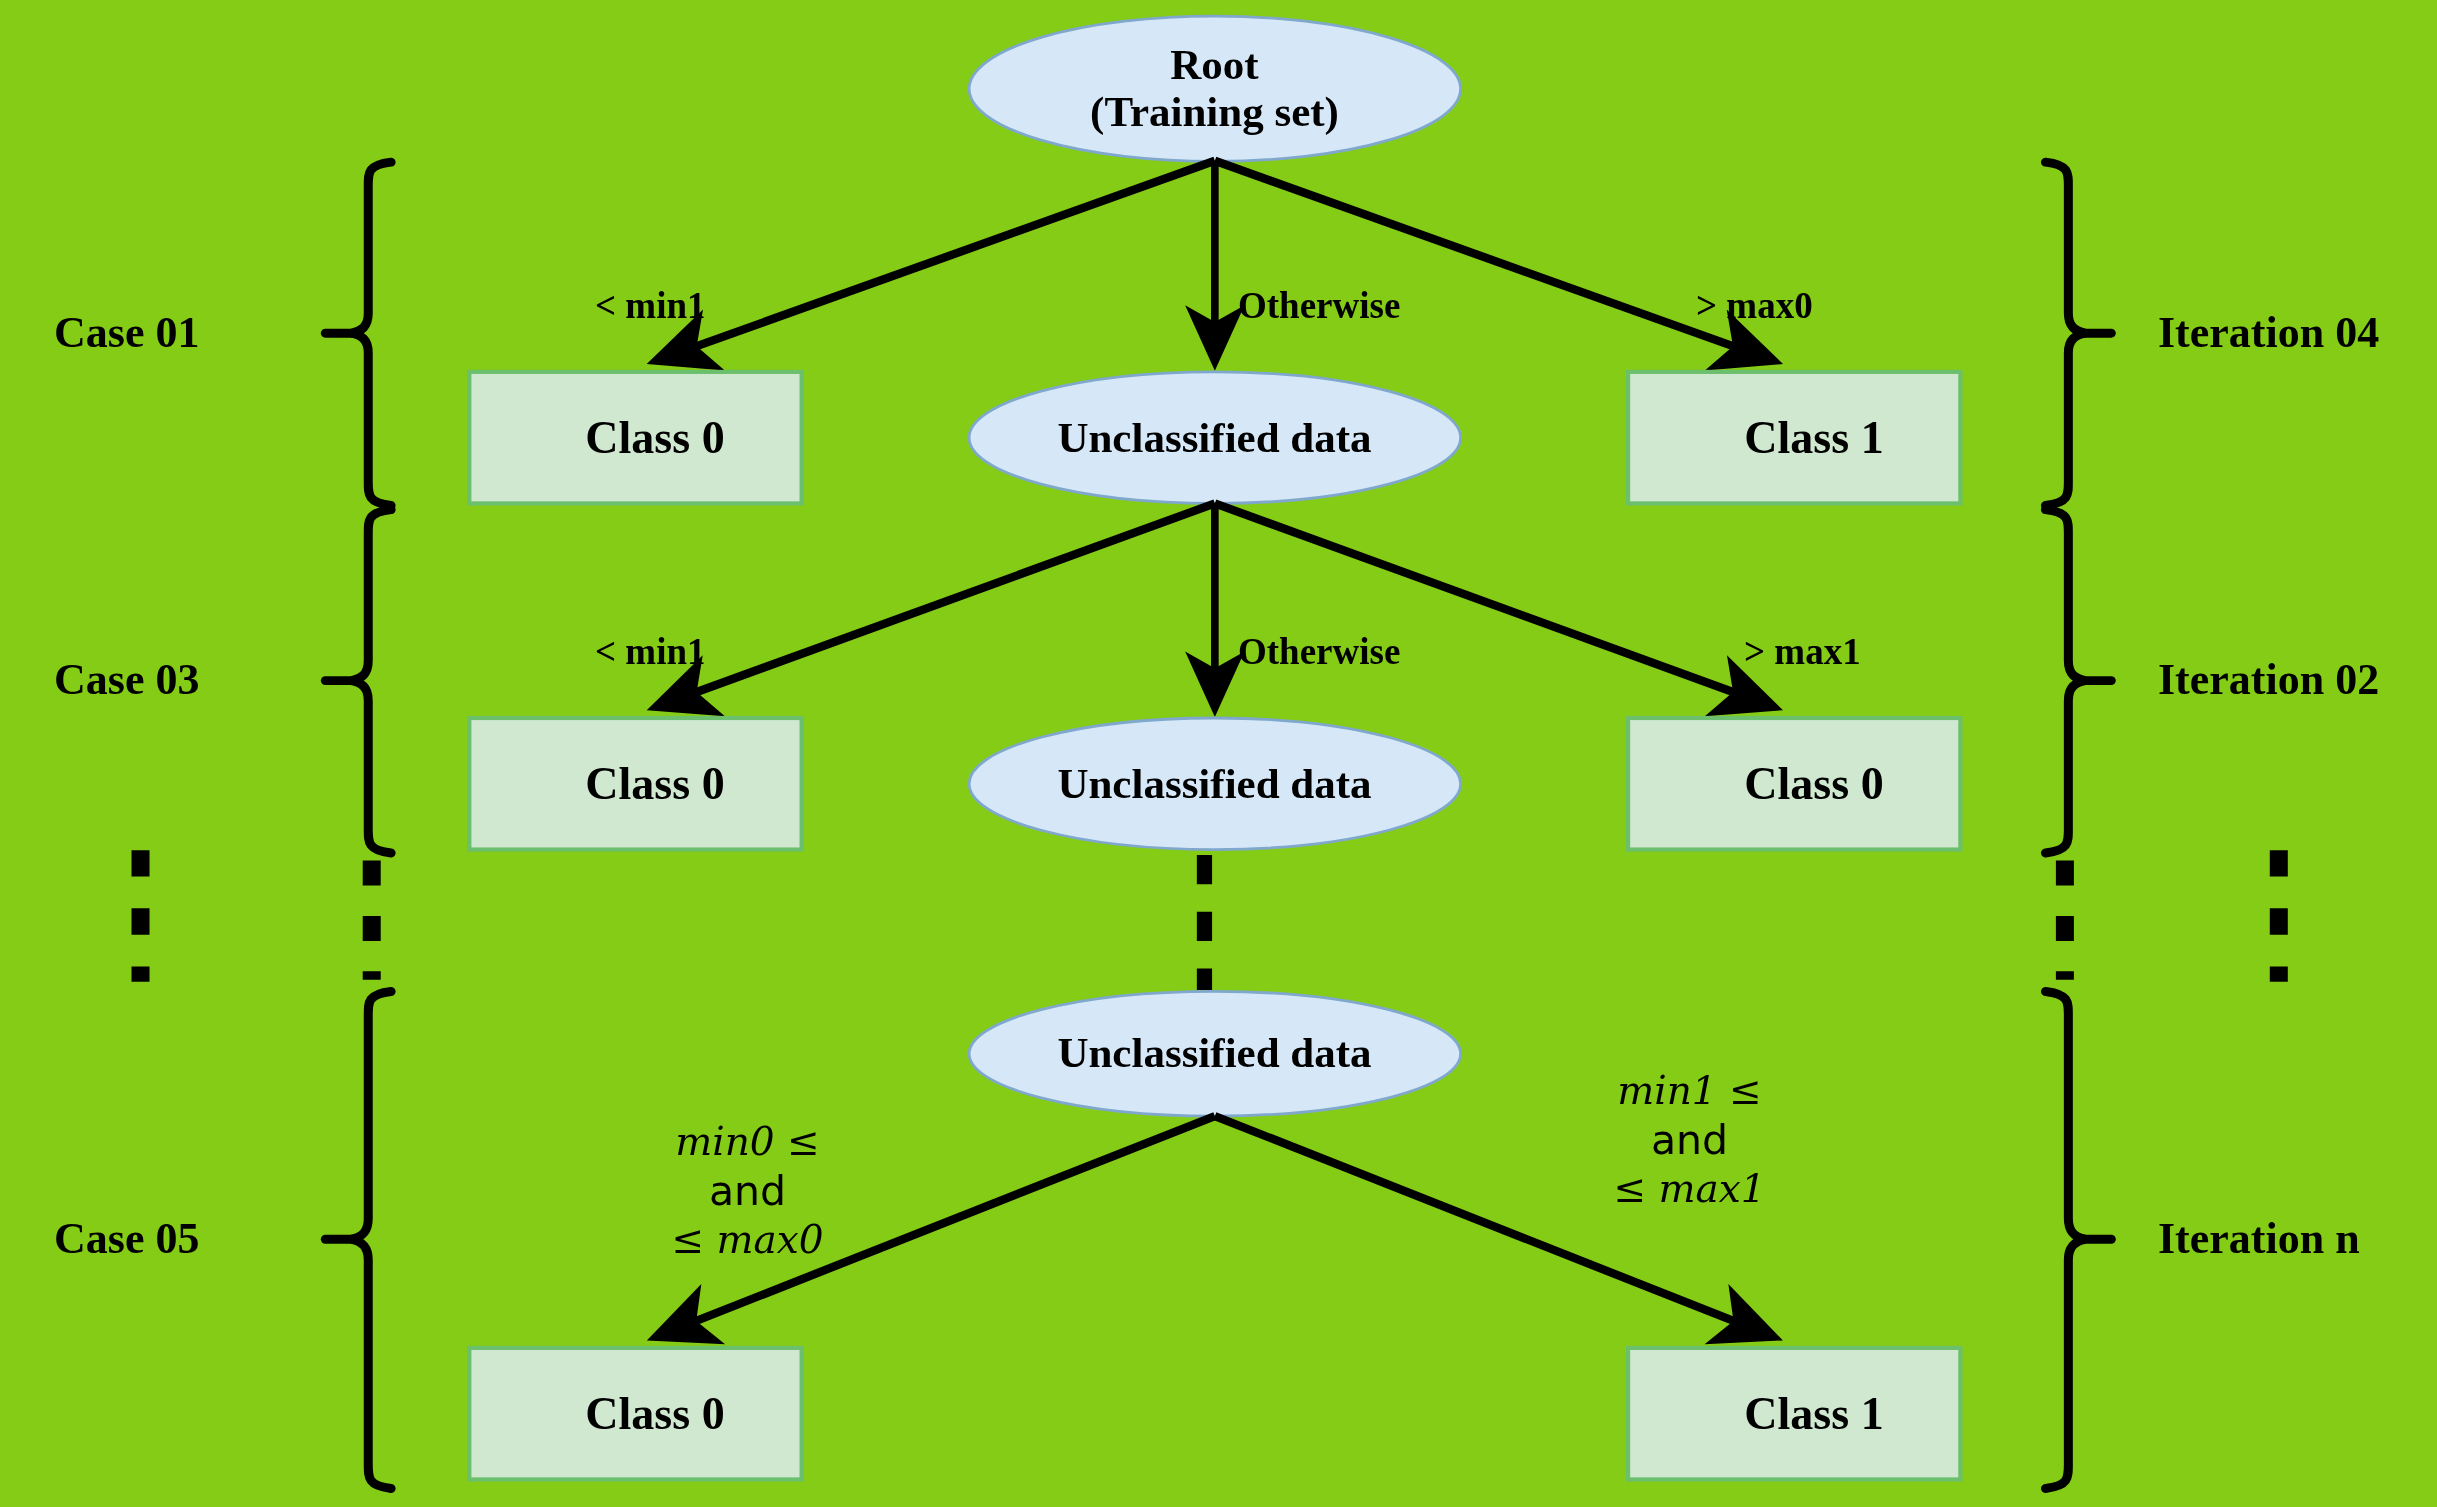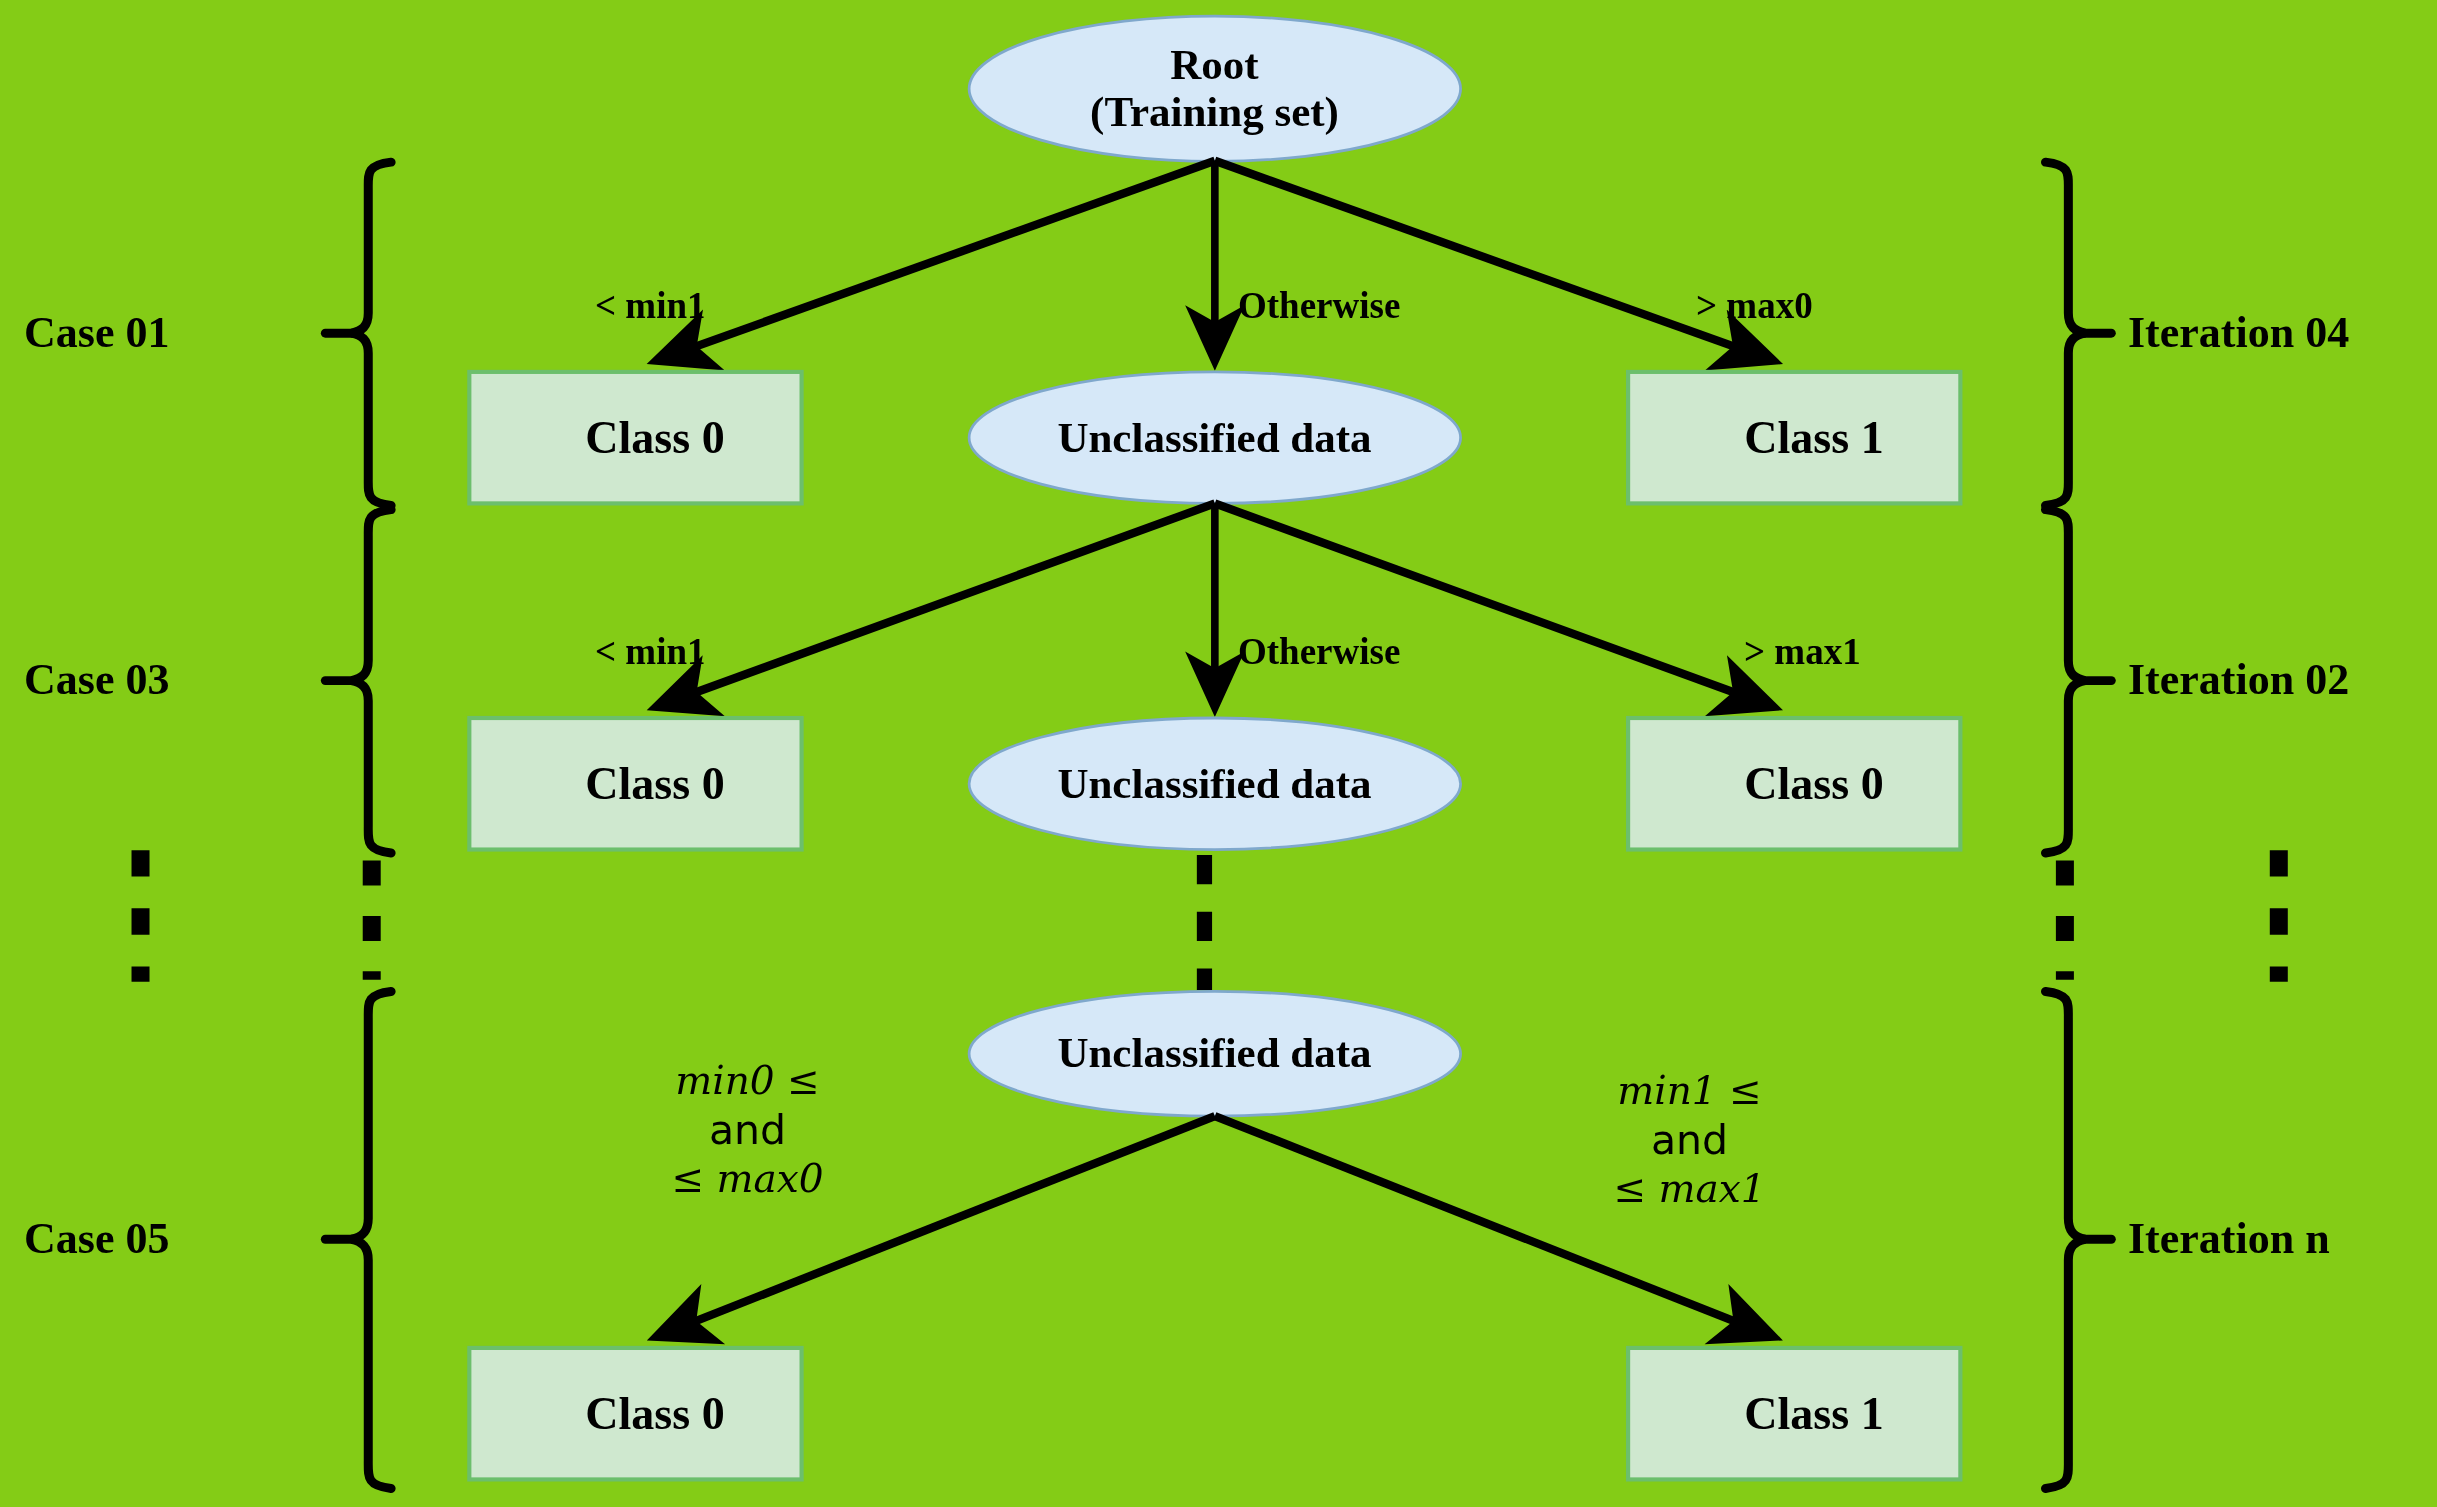--- a/index.html
+++ b/index.html
@@ -18,21 +18,21 @@
     font-size:37px;color:#000;white-space:nowrap;
   }
   .math-label{
     position:absolute;font-family:"Liberation Serif", serif;
     font-size:39px;color:#000;text-align:center;line-height:1.22;
   }
   .math-label .it{font-style:italic;font-family:"DejaVu Serif", serif;}
   .math-label .rm{font-style:normal;font-family:"DejaVu Sans", sans-serif;font-size:41px;}
   .side-label{
     position:absolute;font-family:"Liberation Serif", serif;font-weight:bold;
-    font-size:44px;color:#000;white-space:nowrap;
+    font-size:44px;color:#000;white-space:nowrap;margin-left:30px;
   }
 </style>
 </head>
 <body>
 
 <div id="stage">
 
   <svg class="layer" viewBox="0 0 3522 2178">
     <defs>
       <marker id="arrowhead" markerWidth="9" markerHeight="9" refX="7.2" refY="4.5" orient="auto" markerUnits="strokeWidth">
@@ -132,21 +132,21 @@
   <div class="edge-label" style="left:1696px;top:630px;margin-left:48px;">&gt; max1</div>
 
   <div class="node-text box-label" style="left:469px;top:718px;width:332px;height:132px;">Class 0</div>
   <div class="node-text ellipse-label" style="left:969px;top:718px;width:491px;height:132px;">Unclassified data</div>
   <div class="node-text box-label" style="left:1628px;top:718px;width:332px;height:132px;">Class 0</div>
 
   <div class="node-text ellipse-label" style="left:969px;top:991px;width:491px;height:125px;">Unclassified data</div>
   <div class="node-text box-label" style="left:469px;top:1348px;width:332px;height:132px;">Class 0</div>
   <div class="node-text box-label" style="left:1628px;top:1348px;width:332px;height:132px;">Class 1</div>
 
-  <div class="math-label" style="left:602px;top:1057px;width:291px;">
+  <div class="math-label" style="left:602px;top:1118px;width:291px;">
     <div class="it">min0 ≤</div>
     <div class="rm">and</div>
     <div class="it">≤ max0</div>
   </div>
 
   <div class="math-label" style="left:1544px;top:1067px;width:291px;">
     <div class="it">min1 ≤</div>
     <div class="rm">and</div>
     <div class="it">≤ max1</div>
   </div>

